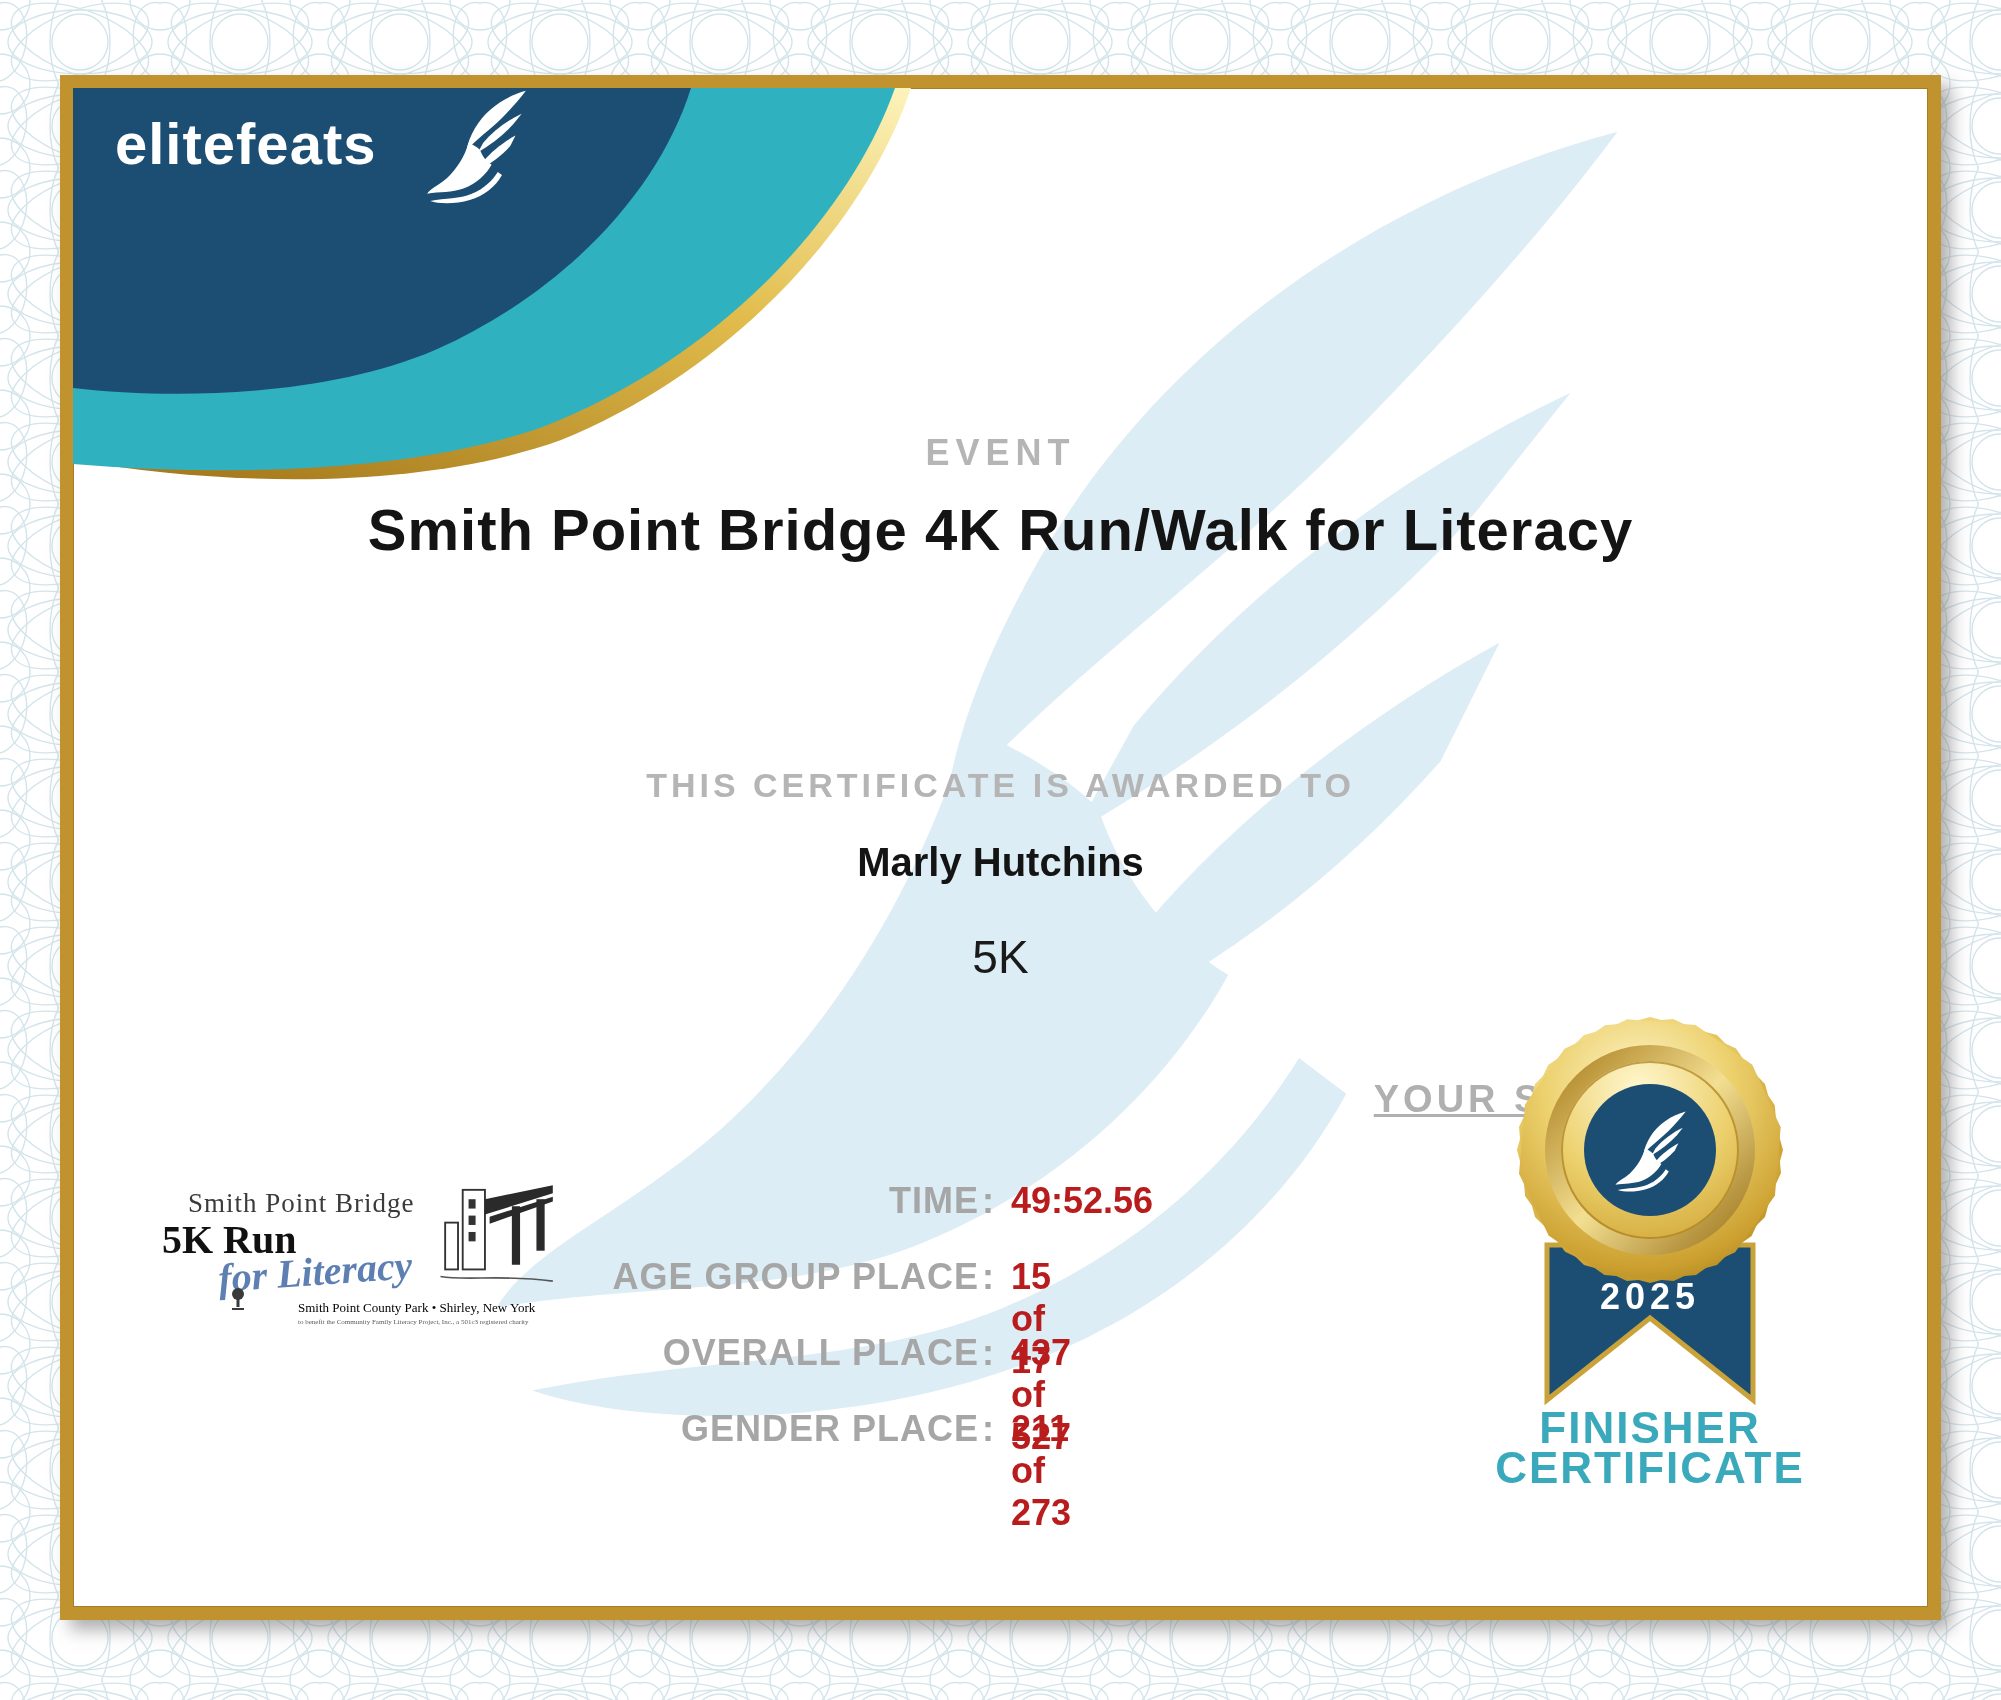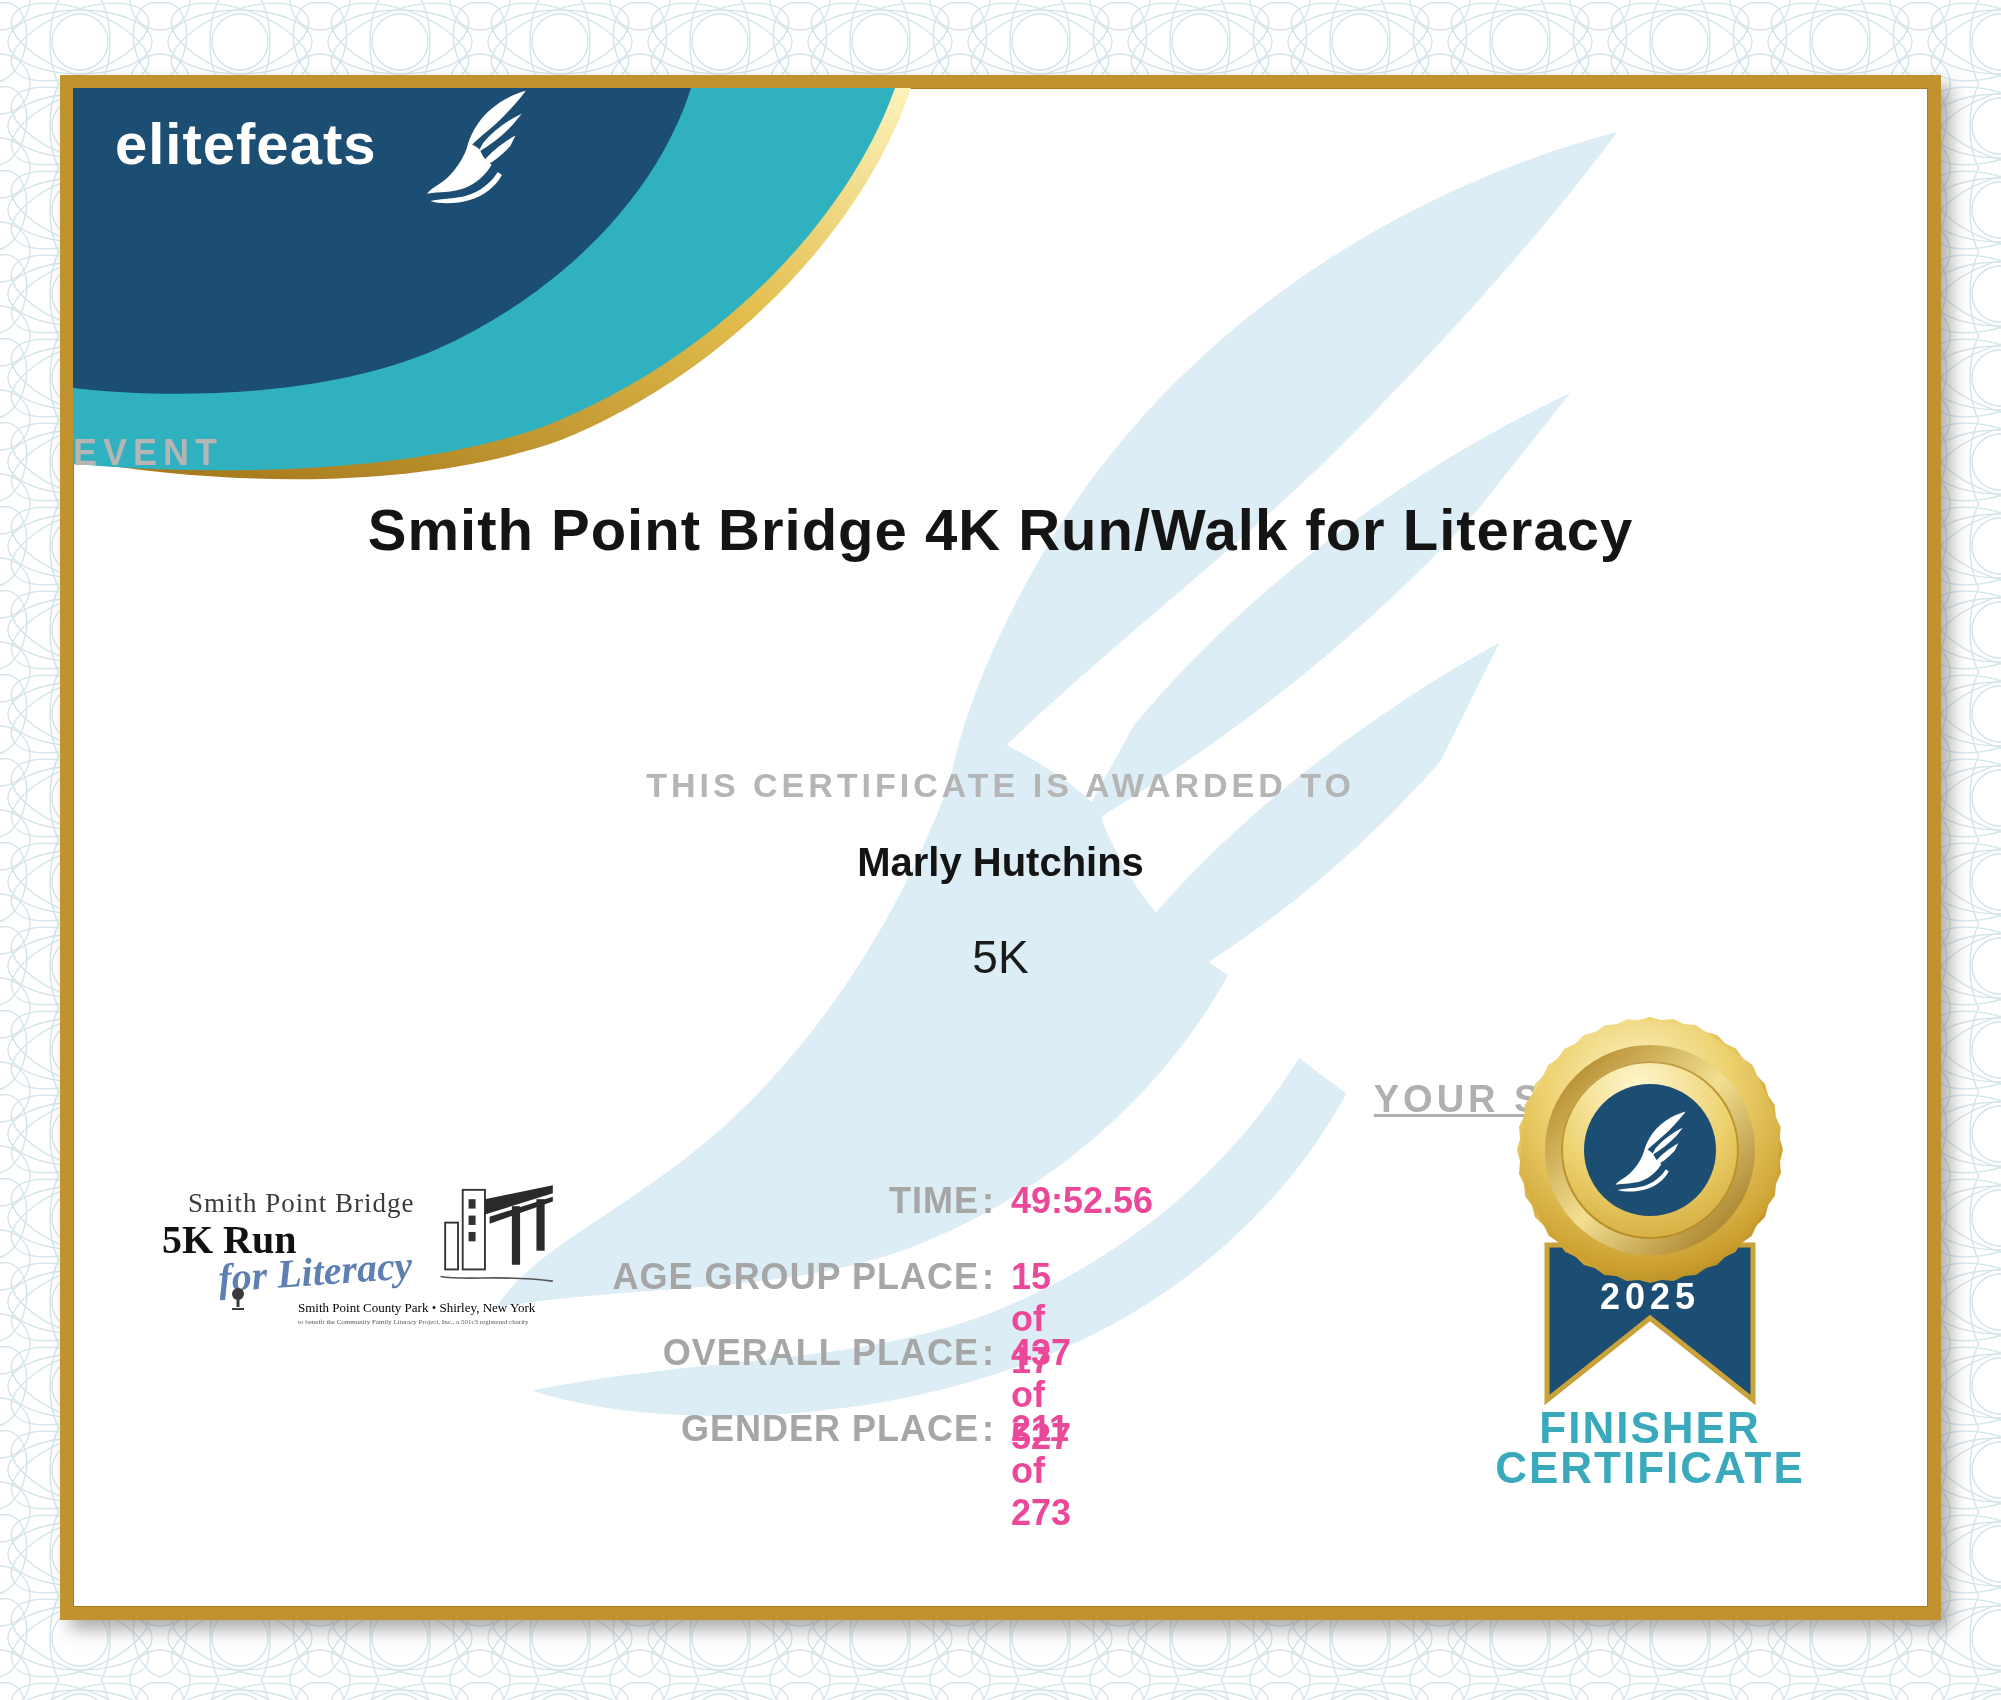--- a/index.html
+++ b/index.html
@@ -6,30 +6,30 @@
   #canvas{position:relative;width:2001px;height:1700px;overflow:hidden;
           font-family:"Liberation Sans", sans-serif;background:#ffffff;}
   #lace-bg{position:absolute;left:0;top:0;z-index:0;}
   
   #panel{position:absolute;left:60px;top:75px;width:1855px;height:1519px;
          background:#ffffff;border:13px solid #c0932f;z-index:1;
          box-shadow:10px 10px 16px rgba(110,110,110,.55), inset 0 0 0 1px #a87c20;}
   .abs{position:absolute;}
   
   .gray-caps{color:#b5b5b5;font-weight:700;letter-spacing:6px;}
-  #event-label{left:0;right:0;top:344px;font-size:36px;}
+  #event-label{left:0;right:0;top:344px;text-align:center;font-size:36px;}
   #event-title{left:0;right:0;top:408px;text-align:center;font-size:58px;font-weight:700;color:#141414;letter-spacing:1px;}
   #awarded-label{left:0;right:0;top:678px;text-align:center;font-size:34px;letter-spacing:4px;}
   #recipient{left:0;right:0;top:752px;text-align:center;font-size:40px;font-weight:700;color:#141414;}
   #division{left:0;right:0;top:842px;text-align:center;font-size:46px;color:#1a1a1a;}
   #stats-heading{left:0;top:990px;width:1580px;text-align:right;font-size:38px;color:#b0b0b0;font-weight:700;letter-spacing:4px;text-decoration:underline;}
   .stat-row{position:absolute;height:46px;}
   .stat-label{position:absolute;left:260px;width:662px;text-align:right;font-size:36px;color:#a6a6a6;font-weight:700;letter-spacing:1px;}
   .stat-label::after{content:":";margin-left:3px;}
-  .stat-value{position:absolute;left:938px;font-size:36px;color:#ec4899;font-weight:700;}
+  .stat-value{position:absolute;left:938px;font-size:36px;color:#b91c1c;font-weight:700;}
   
   #brand-text{left:42px;top:22px;font-size:58px;font-weight:700;color:#ffffff;letter-spacing:1px;}
   
   #race-logo{left:87px;top:1092px;width:400px;height:175px;font-family:"Liberation Serif", serif;color:#2e2e2e;}
   #race-logo .l1{position:absolute;left:28px;top:8px;font-size:27px;letter-spacing:1px;color:#3b3b3b;}
   #race-logo .l2{position:absolute;left:2px;top:36px;font-size:40px;font-weight:700;color:#111;}
   #race-logo .l3{position:absolute;left:58px;top:68px;font-size:40px;font-style:italic;font-weight:700;color:#5d7fb2;transform:rotate(-4deg);}
   #race-logo .l4{position:absolute;left:138px;top:120px;font-size:13px;color:#000000;}
   #race-logo .l5{position:absolute;left:138px;top:138px;font-size:7px;color:#5a5a5a;}
   

